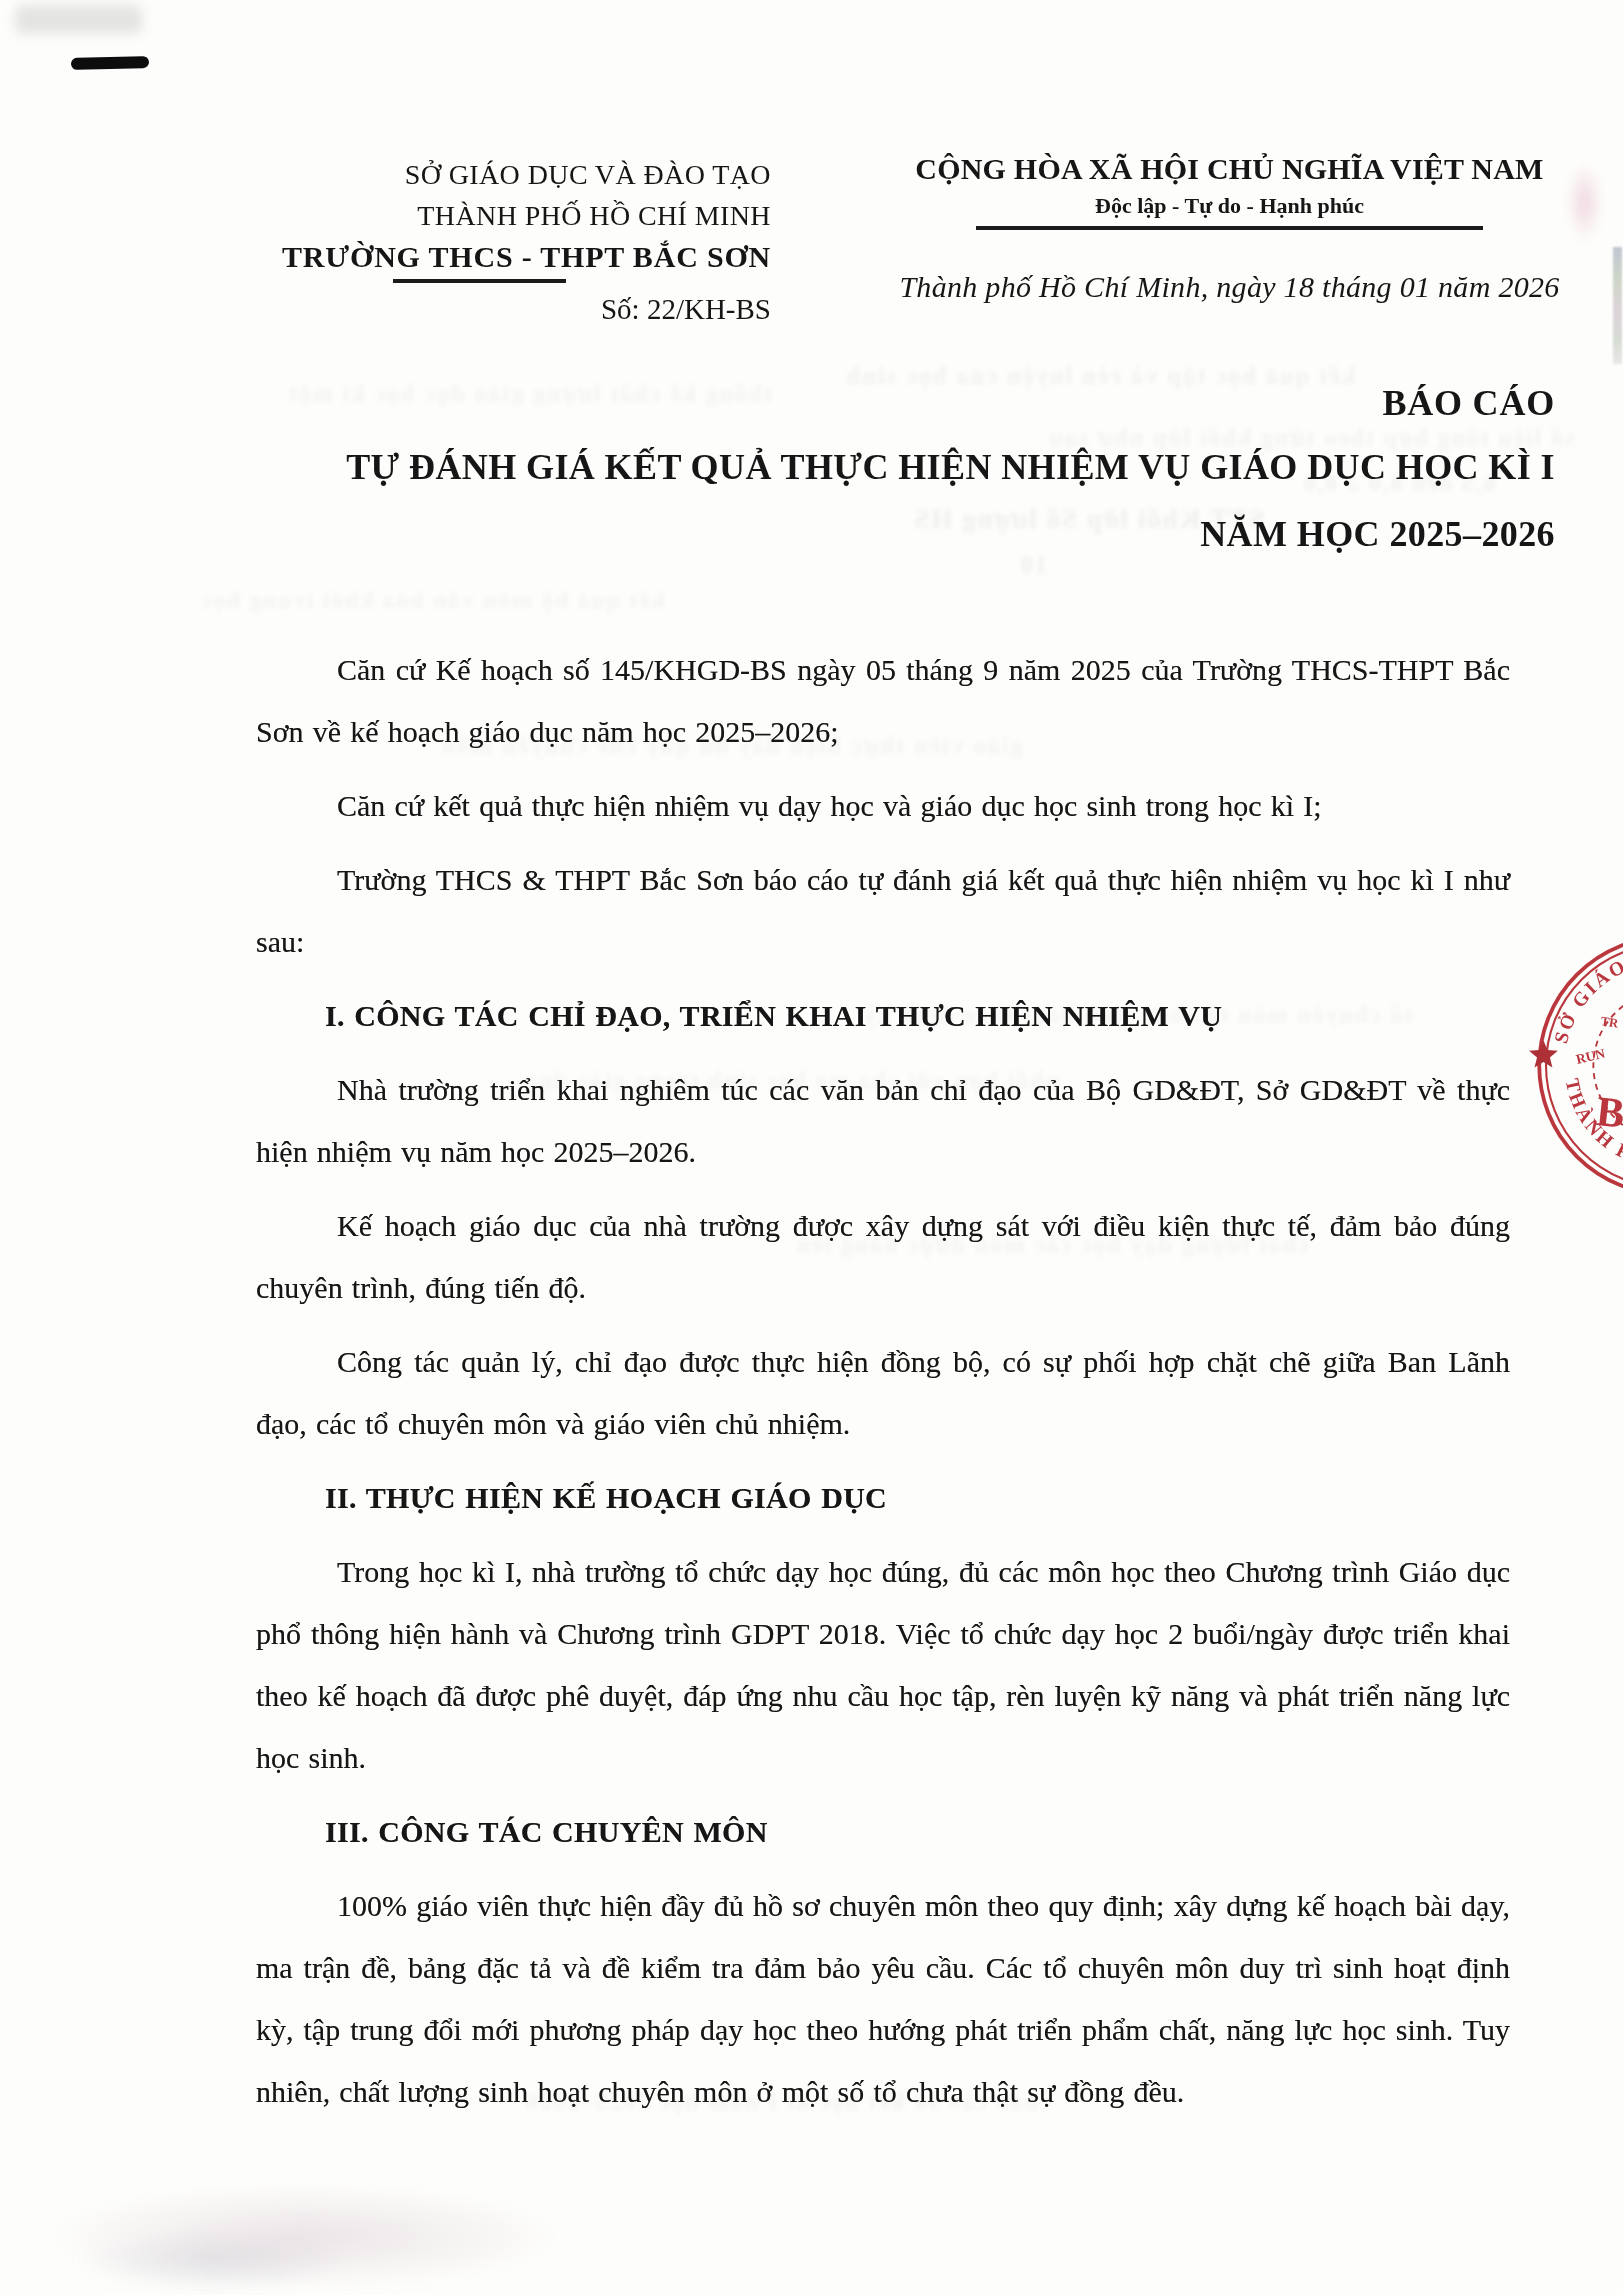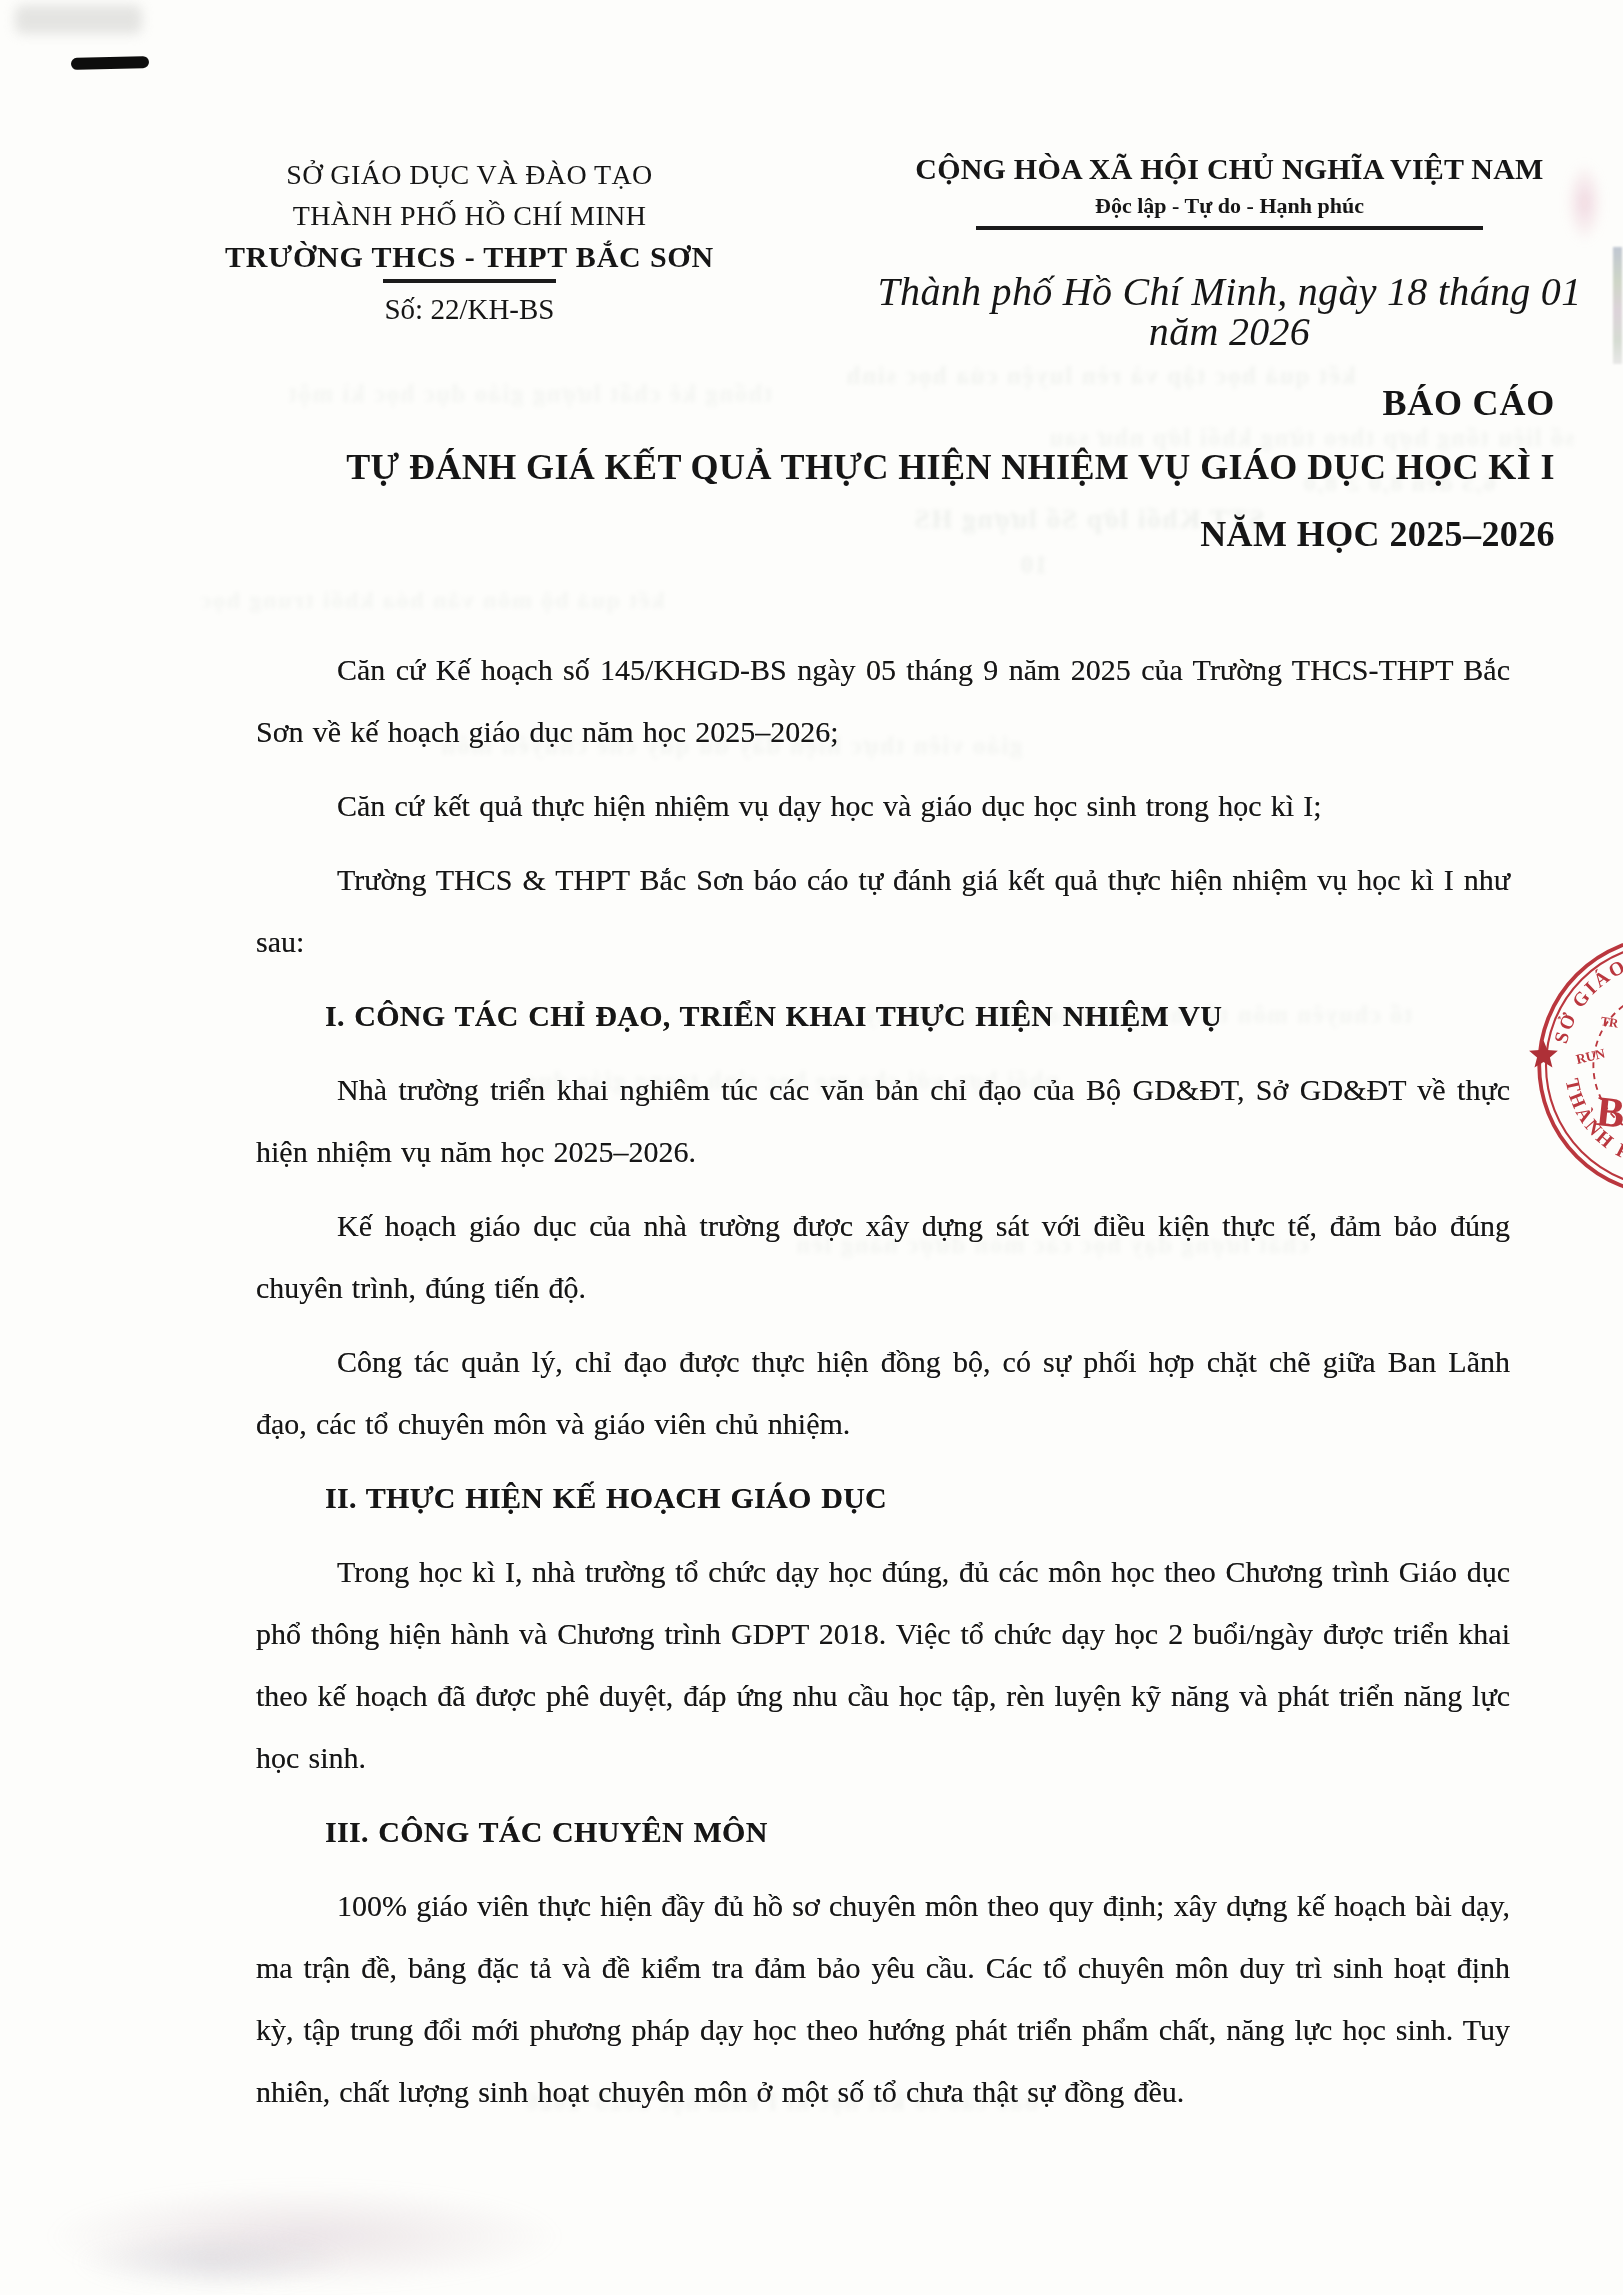--- a/index.html
+++ b/index.html
@@ -21,31 +21,31 @@
     background:radial-gradient(ellipse, rgba(225,170,190,.45), transparent 70%); filter:blur(5px);}
   .blob{position:absolute; filter:blur(6.8px); border-radius:50%;}
   .blob.b1{left:51px; top:2186px; width:507px; height:101px;
     background:radial-gradient(ellipse, rgba(190,165,180,.28), transparent 72%);}
   .blob.b2{left:76px; top:2232px; width:271px; height:59px;
     background:radial-gradient(ellipse, rgba(170,170,185,.25), transparent 72%);}
   
   .ghost{position:absolute; transform:scaleX(-1); color:rgba(120,140,125,.55);
     filter:blur(1.9px); white-space:nowrap; font-weight:bold; letter-spacing:1.7px;}
   
-  .hdr-left{position:absolute; left:178px; top:161px; width:583px; text-align:center; line-height:1.0;}
+  .hdr-left{position:absolute; left:188px; top:161px; width:583px; text-align:right; line-height:1.0;}
   .hdr-left .l1{font-size:28px; letter-spacing:0.4px;}
   .hdr-left .l2{font-size:28px; margin-top:12.7px; letter-spacing:0.4px;}
   .hdr-left .l3{font-size:30px; font-weight:bold; margin-top:12px; letter-spacing:0.8px;}
   .hdr-left .rule{width:173px; height:3.4px; background:#1b1b1b; margin:7.6px auto 0;}
   .hdr-left .l4{font-size:29px; margin-top:12.7px;}
   .hdr-right{position:absolute; left:845px; top:154px; width:769px; text-align:center; line-height:1.0;}
   .hdr-right .l1{font-size:30px; font-weight:bold; letter-spacing:0.2px;}
   .hdr-right .l2{font-size:22px; font-weight:bold; margin-top:11px;}
   .hdr-right .rule{width:507px; height:3.4px; background:#1b1b1b; margin:9.3px auto 0;}
-  .hdr-right .dateline{font-size:40px; font-style:italic; margin-top:42px; letter-spacing:0.3px;}
+  .hdr-right .dateline{font-size:30px; font-style:italic; margin-top:42px; letter-spacing:0.3px;}
   
   .title{position:absolute; left:135px; top:385px; width:1420px; text-align:right; line-height:1.0;}
   .title .t1{font-size:36px; font-weight:bold; letter-spacing:0.8px;}
   .title .t2{font-size:36px; font-weight:bold; margin-top:28px; letter-spacing:0.4px;}
   .title .t3{font-size:36px; font-weight:bold; margin-top:31px; letter-spacing:0.4px;}
   
   .body-text{position:absolute; left:244px; top:627px; width:1278px;
     font-size:30px; line-height:62px; text-align:justify; word-spacing:1.7px;
     text-shadow:0 0 0.5px rgba(0,0,0,.5);}
   .body-text .p{margin:12px; text-indent:81px;}

